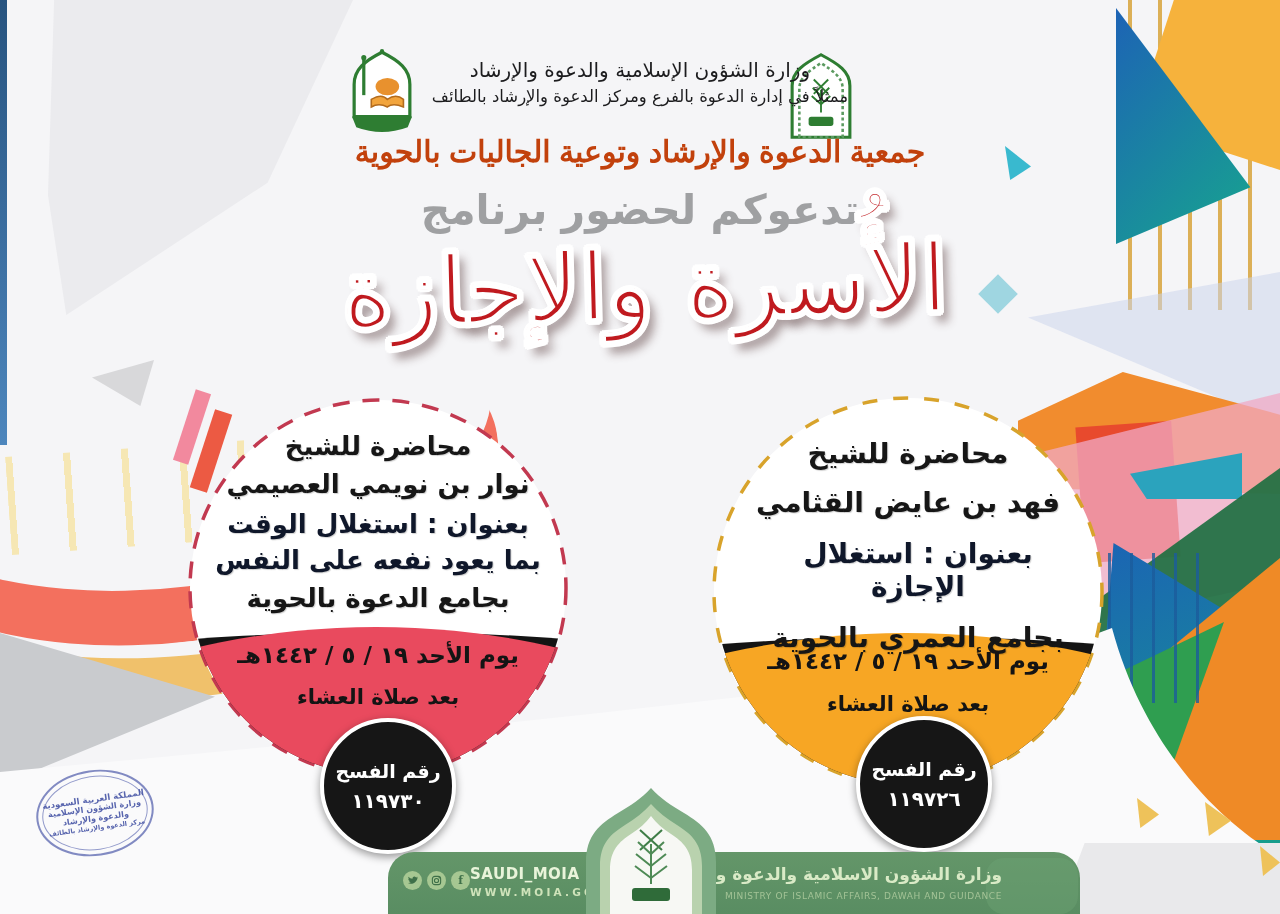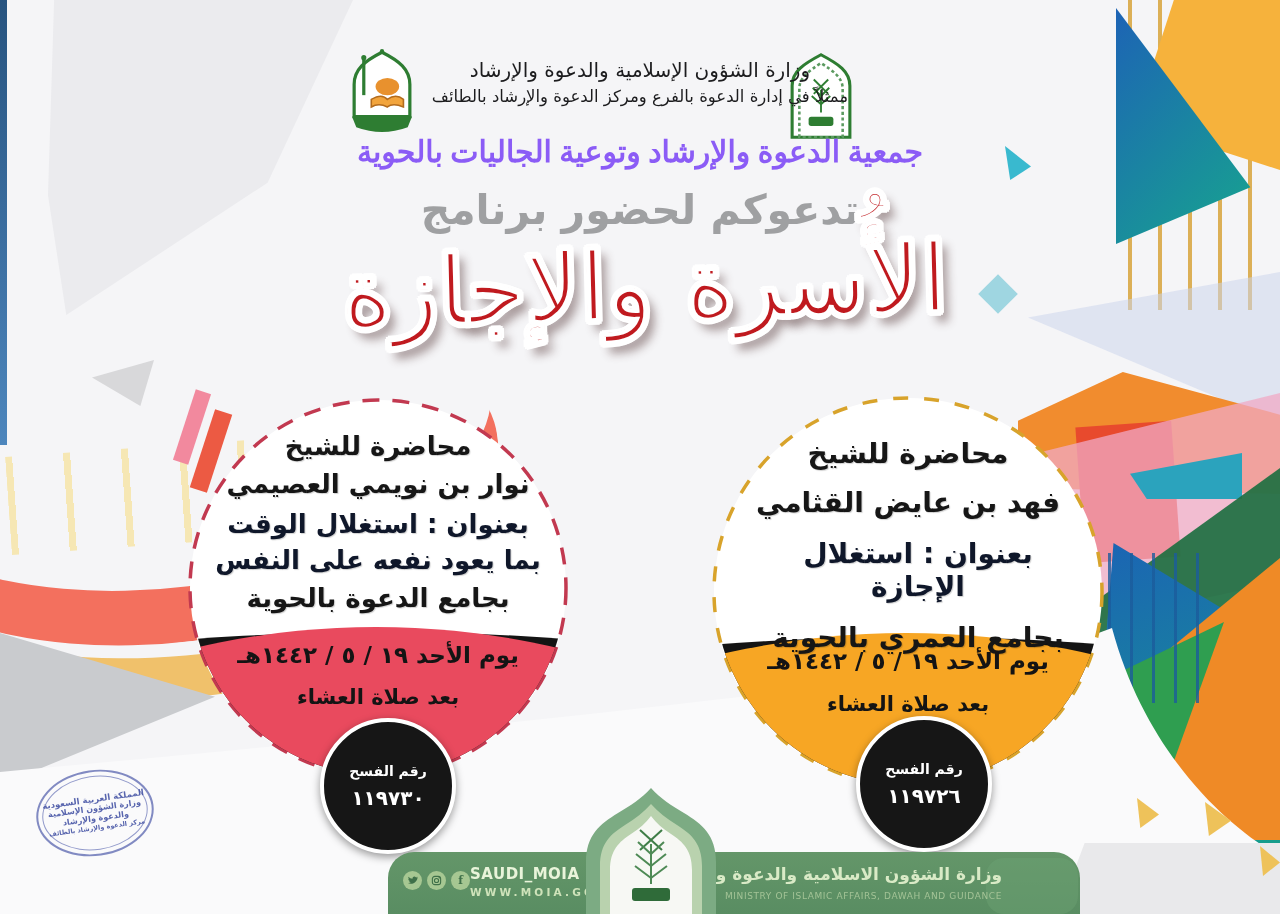--- a/index.html
+++ b/index.html
@@ -61,22 +61,22 @@
   .d-gold-tri-2{left:1205px;top:802px;width:26px;height:34px;background:#eec25a;
     clip-path:polygon(0 0,100% 55%,15% 100%);}
   .d-gold-tri-3{left:1260px;top:846px;width:20px;height:30px;background:#eec25a;
     clip-path:polygon(0 0,100% 55%,15% 100%);}
 
   
   .hdr-text{left:400px;top:56px;width:480px;color:#1c1c1e;font-weight:normal;line-height:1.45;}
   .hdr-l1,.hdr-l2{font-size:20px;}
   .hdr-l3{font-size:16.5px;}
   .logo-box{width:72px;height:90px;}
-  .assoc-line{left:300px;top:134px;width:680px;font-family:Liberation Serif, serif;font-weight:bold;
-    font-size:30px;color:#8b5cf6;}
+  .assoc-line{left:300px;top:134px;width:680px;font-family:Liberation Sans, sans-serif;font-weight:bold;
+    font-size:30px;color:#c2410c;}
   .invite-line{left:340px;top:186px;width:600px;font-size:41px;font-weight:bold;color:#9fa0a2;}
   .program-title{left:250px;top:222px;width:790px;font-family:"DejaVu Serif",serif;font-weight:bold;
     font-size:95px;line-height:1.35;color:#c01a1f;transform:rotate(-1.5deg);
     -webkit-text-stroke:1.5px #ffffff;
     text-shadow:-3px 0 0 #fff,3px 0 0 #fff,0 -3px 0 #fff,0 3px 0 #fff,
       -2px -2px 0 #fff,2px 2px 0 #fff,-2px 2px 0 #fff,2px -2px 0 #fff,
       7px 9px 10px rgba(70,40,40,.45);}
 
   
   .card{position:absolute;}
@@ -97,21 +97,21 @@
   .ln-blue{color:#0f172a;}
   .mt6{margin-top:6px;}.mt8{margin-top:8px;}.mt10{margin-top:10px;}
   .mt14{margin-top:14px;}.mt16{margin-top:16px;}.mt18{margin-top:18px;margin-left:20px;}
   .seg-date{position:absolute;left:0;width:100%;top:64.5%;color:#141414;font-weight:bold;font-size:23px;}
   .seg-time{position:absolute;left:0;width:100%;top:76%;color:#141414;font-weight:bold;font-size:21px;}
   .permit{position:absolute;width:128px;height:128px;border-radius:50%;background:#161616;
     border:4px solid #fff;box-shadow:0 3px 9px rgba(0,0,0,.4);display:flex;flex-direction:column;
     align-items:center;justify-content:center;color:#fff;font-weight:bold;gap:7px;}
   .card-left .permit{left:134px;top:322px;}
   .card-right .permit{left:146px;top:322px;}
-  .permit-label{font-size:14px;}
+  .permit-label{font-size:19px;}
   .permit-number{font-size:20px;letter-spacing:1px;}
 
   
   .footer-bar{left:388px;top:852px;width:692px;height:62px;border-radius:26px 26px 0 0;
     background:linear-gradient(#649669,#598d62);}
   .footer-blob{position:absolute;right:2px;top:6px;width:92px;height:56px;background:#6da173;
     border-radius:18px;opacity:.45;}
   .social{position:absolute;left:15px;top:19px;display:flex;gap:5px;}
   .social-circle{width:19px;height:19px;border-radius:50%;background:#a6c792;color:#3f7049;
     font-size:11px;font-weight:bold;display:flex;align-items:center;justify-content:center;

